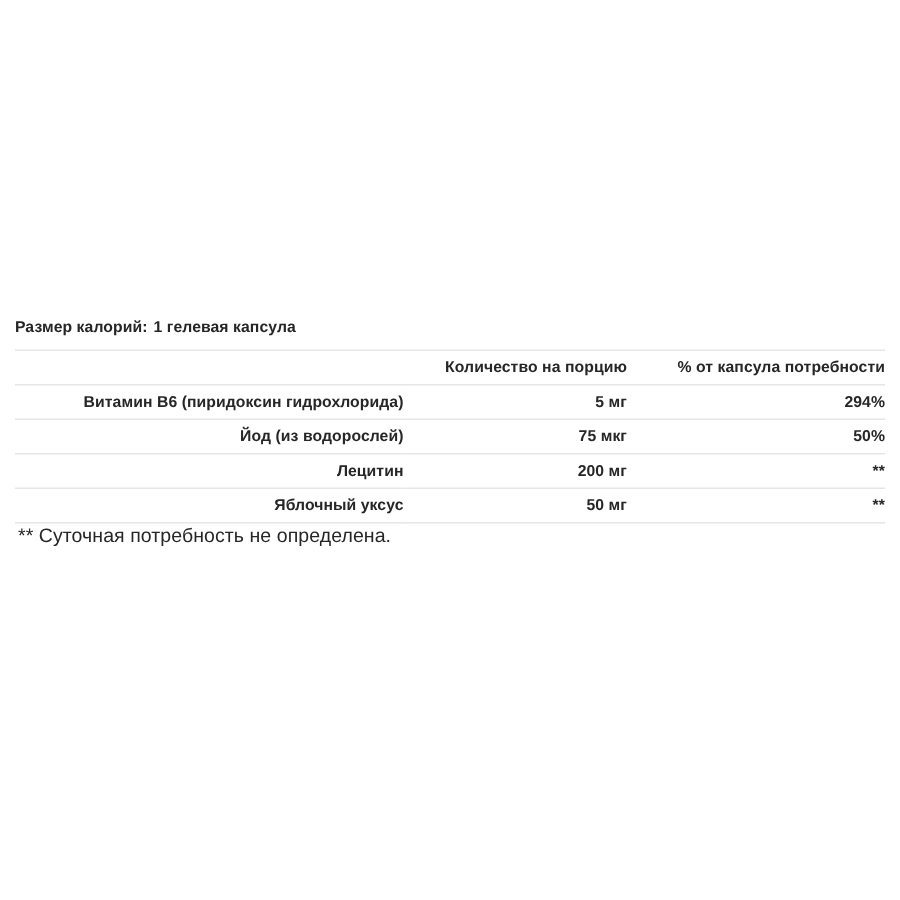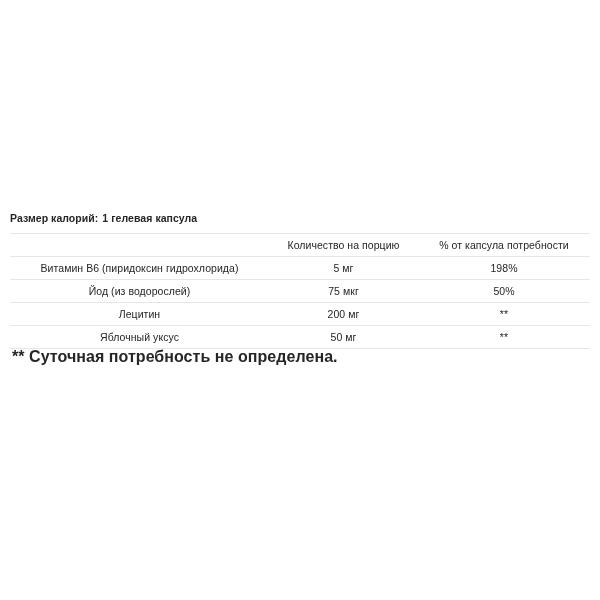--- a/index.html
+++ b/index.html
@@ -47,26 +47,26 @@
     border-collapse: collapse;
     table-layout: fixed;
     font-size: 10.5px;
   }
   .facts-table col.col-name   { width: 259px; }
   .facts-table col.col-amount { width: 149px; }
   .facts-table col.col-dv     { width: 172px; }
 
   .facts-table th,
   .facts-table td {
-    text-align: center;
+    text-align: right;
     vertical-align: middle;
     padding: 0;
     border-top: 1px solid #e6e6e6;
     height: 22px;
-    font-weight: normal;
+    font-weight: bold;
     letter-spacing: 0.05px;
     white-space: nowrap;
     overflow: hidden;
   }
   .facts-table thead th {
     border-top: 1px solid #e6e6e6;
     height: 22px;
     color: #262626;
   }
   .facts-table tbody tr:last-child td {
@@ -78,22 +78,22 @@
   }
 
   
   .footnotes {
     position: absolute;
     left: 10px;
     top: 350px;
     width: 580px;
   }
   .footnote {
-    font-size: 16px;
-    font-weight: bold;
+    font-size: 13px;
+    font-weight: normal;
     letter-spacing: 0.05px;
     line-height: 14px;
     white-space: nowrap;
     color: #262626;
   }
   .footnote.fn-first { margin-bottom: 8px; padding-left: 2px; }
   .footnote.fn-second { }
 </style>
 </head>
 <body>
@@ -114,21 +114,21 @@
       <tr>
         <th></th>
         <th>Количество на порцию</th>
         <th>% от капсула потребности</th>
       </tr>
     </thead>
     <tbody>
       <tr>
         <td>Витамин B6 (пиридоксин гидрохлорида)</td>
         <td>5 мг</td>
-        <td class="cell-dv">198%</td>
+        <td class="cell-dv">294%</td>
       </tr>
       <tr>
         <td>Йод (из водорослей)</td>
         <td>75 мкг</td>
         <td class="cell-dv">50%</td>
       </tr>
       <tr>
         <td>Лецитин</td>
         <td>200 мг</td>
         <td class="cell-dv cell-dash">**</td>

